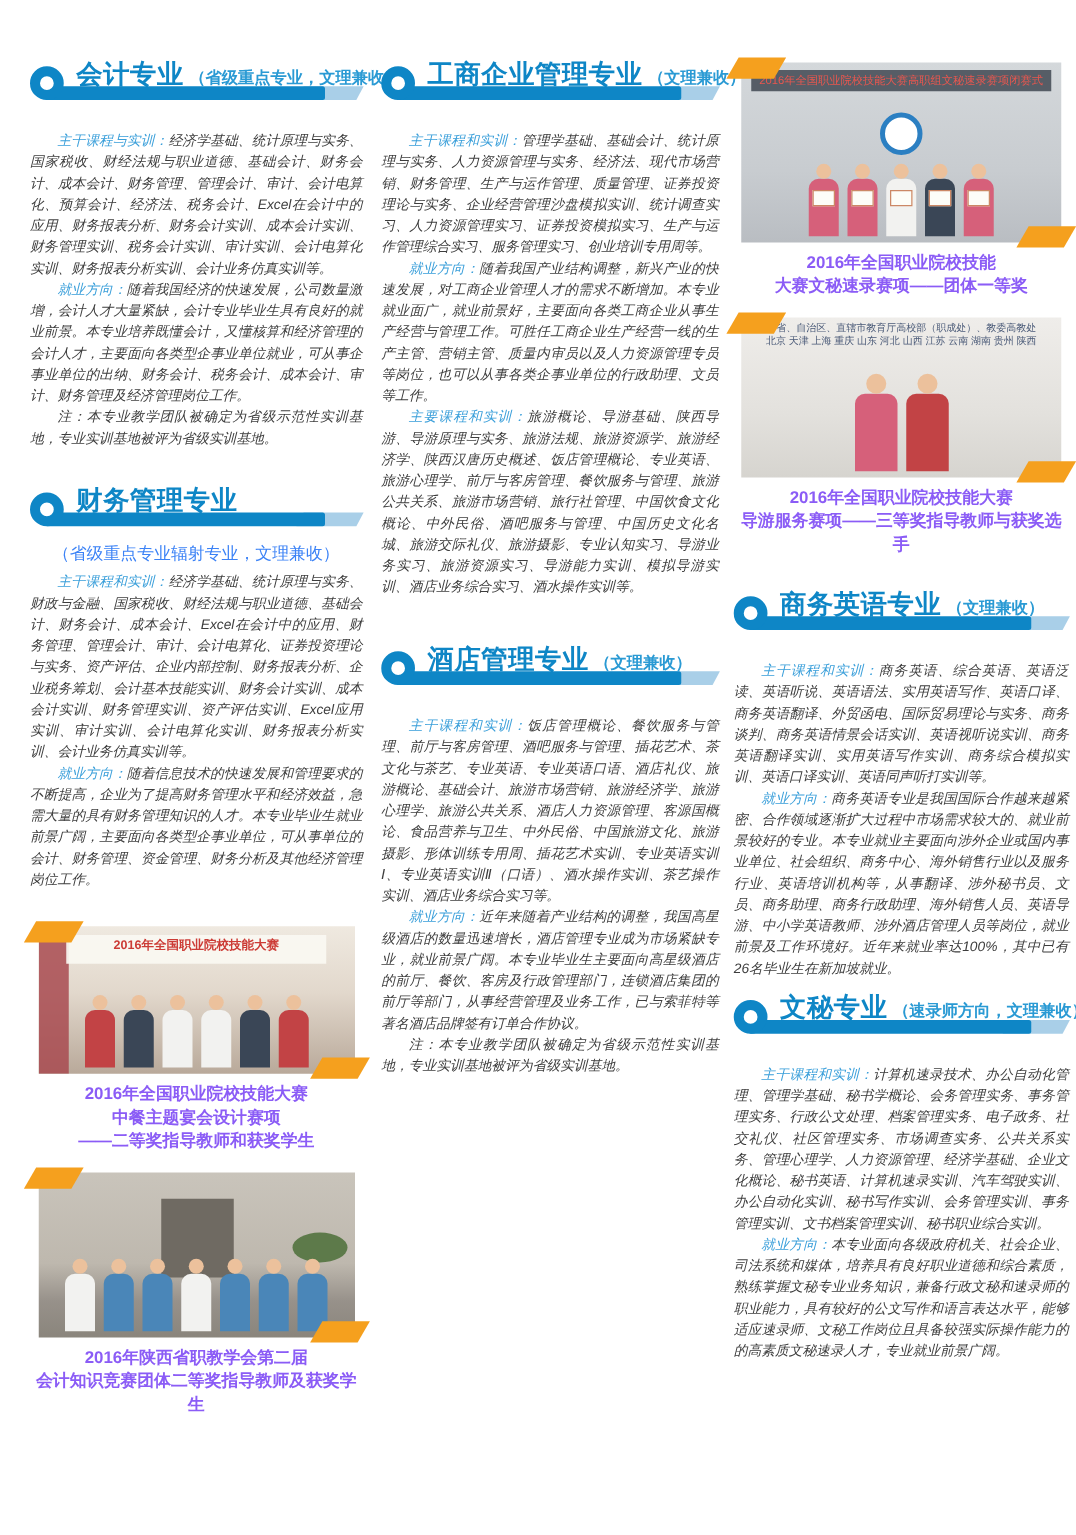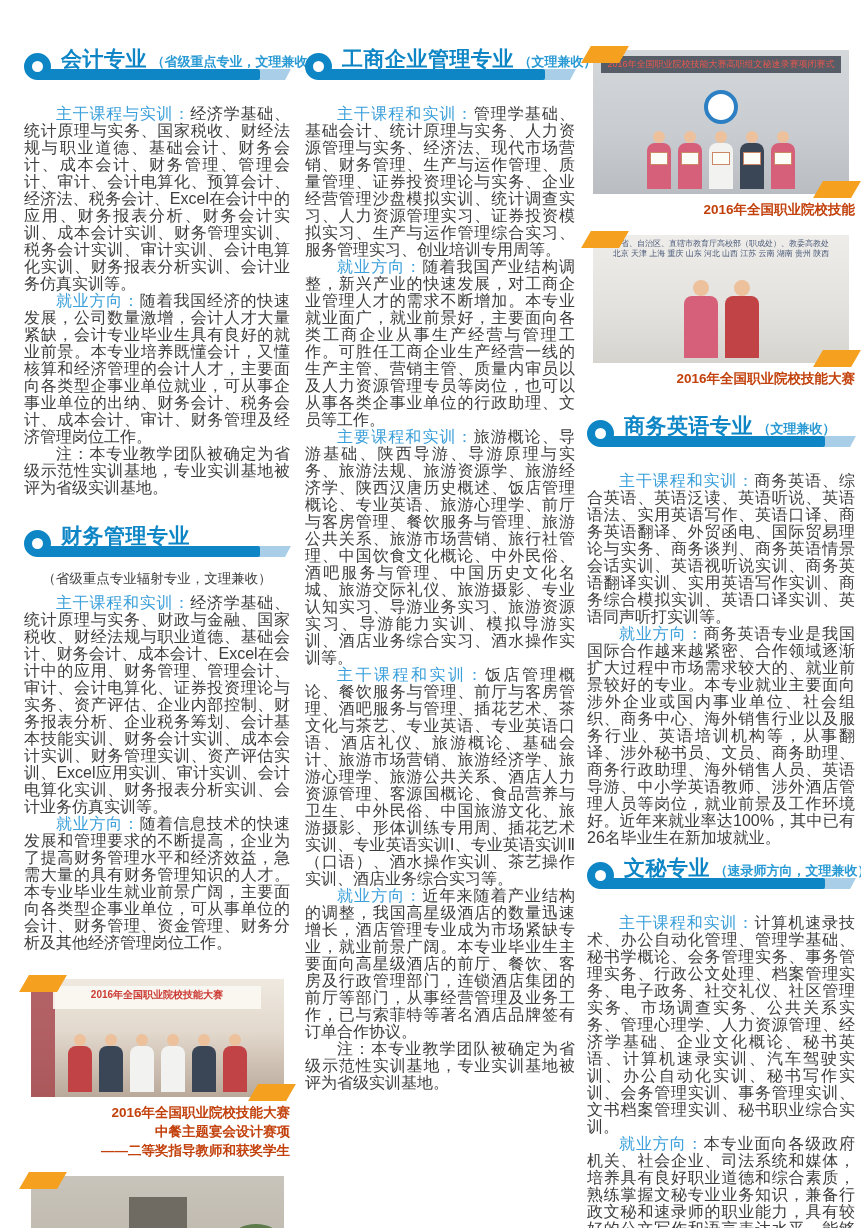--- a/index.html
+++ b/index.html
@@ -17,25 +17,25 @@
           border:8px solid #0e86c6; border-radius:50%; background:#fff; z-index:3; }
   .hbar { position:absolute; left:12px; right:30px; top:24px; height:11px; background:#0e86c6;
           border-radius:2px; z-index:2; }
   .hbar-tail { position:absolute; right:2px; top:24px; width:48px; height:11px; background:#a9cfe8;
           transform:skewX(-28deg); z-index:1; }
   .sec-titles { position:absolute; left:37px; top:0; white-space:nowrap; }
   .sec-title { font-size:21px; font-weight:bold; color:#0e86c6; letter-spacing:0.5px; }
   .sec-note  { font-size:13px; font-weight:bold; color:#2a9ad4; }
 
   
-  .para { margin:0; font-size:16px; line-height:17px; color:#3d3d3d; text-align:justify;
-          text-indent:2em; }
+  .para { margin:0; font-size:11px; line-height:17px; color:#3d3d3d; text-align:justify;
+          text-indent:2em;font-style:italic; }
   .para .lead { color:#3a9fda; }
   .para.note .lead { color:#3d3d3d; }
-  .sub-center { text-align:center; font-size:13.5px; line-height:18px; color:#404040;
+  .sub-center { text-align:center; font-size:13.5px; line-height:18px; color:#3b82f6;
           margin:4px 0 6px; }
 
   
   .photo-block { margin:0; }
   .photo { position:relative; margin:0 auto; }
   .ph-inner { position:relative; width:100%; height:100%; overflow:hidden; }
   .corner { position:absolute; width:38px; height:17px; background:#f5a01e; z-index:4;
             transform:skewX(-30deg); }
   .corner.tl { top:-4px; left:-7px; }
   .corner.br { bottom:-4px; right:-7px; }
@@ -70,22 +70,22 @@
   .pp.big { width:34px; height:62px; }
   .pp.big::before { width:16px; height:16px; top:-16px; }
   .c-pink  { background:#d6607a; }
   .c-white { background:#f2f2f0; }
   .c-dark  { background:#3a4656; }
   .c-blue  { background:#4a86b8; }
   .c-red   { background:#c24345; }
   .cert { position:absolute; top:9px; left:50%; transform:translateX(-50%); width:16px; height:11px;
          background:#fdfdf8; border:1px solid #cc8866; }
 
-  .caption { margin-top:6px; text-align:right; font-weight:bold; font-size:13.5px;
-         line-height:19px; color:#c2410c; }
+  .caption { margin-top:6px; text-align:center; font-weight:bold; font-size:13.5px;
+         line-height:19px; color:#8b5cf6; }
 
   
   .mt-first { margin-top:45px; }
 </style>
 </head>
 <body>
 
 <div class="page">
 
   <div class="col col-left">
@@ -173,20 +173,29 @@
       <span class="sec-titles">
         <span class="sec-title">工商企业管理专业</span>
         <span class="sec-note">（文理兼收）</span>
       </span>
     </div>
     <p class="para"><span class="lead">主干课程和实训：</span><span>管理学基础、基础会计、统计原理与实务、人力资源管理与实务、经济法、现代市场营销、财务管理、生产与运作管理、质量管理、证券投资理论与实务、企业经营管理沙盘模拟实训、统计调查实习、人力资源管理实习、证券投资模拟实习、生产与运作管理综合实习、服务管理实习、创业培训专用周等。</span></p>
     <p class="para"><span class="lead">就业方向：</span><span>随着我国产业结构调整，新兴产业的快速发展，对工商企业管理人才的需求不断增加。本专业就业面广，就业前景好，主要面向各类工商企业从事生产经营与管理工作。可胜任工商企业生产经营一线的生产主管、营销主管、质量内审员以及人力资源管理专员等岗位，也可以从事各类企事业单位的行政助理、文员等工作。</span></p>
 
     <p class="para"><span class="lead">主要课程和实训：</span><span>旅游概论、导游基础、陕西导游、导游原理与实务、旅游法规、旅游资源学、旅游经济学、陕西汉唐历史概述、饭店管理概论、专业英语、旅游心理学、前厅与客房管理、餐饮服务与管理、旅游公共关系、旅游市场营销、旅行社管理、中国饮食文化概论、中外民俗、酒吧服务与管理、中国历史文化名城、旅游交际礼仪、旅游摄影、专业认知实习、导游业务实习、旅游资源实习、导游能力实训、模拟导游实训、酒店业务综合实习、酒水操作实训等。</span></p>
 
+    <div class="sec-header" style="margin-top:34px;">
+      <span class="ring"></span>
+      <span class="hbar-tail"></span>
+      <span class="hbar"></span>
+      <span class="sec-titles">
+        <span class="sec-title">酒店管理专业</span>
+        <span class="sec-note">（文理兼收）</span>
+      </span>
+    </div>
     <p class="para"><span class="lead">主干课程和实训：</span><span>饭店管理概论、餐饮服务与管理、前厅与客房管理、酒吧服务与管理、插花艺术、茶文化与茶艺、专业英语、专业英语口语、酒店礼仪、旅游概论、基础会计、旅游市场营销、旅游经济学、旅游心理学、旅游公共关系、酒店人力资源管理、客源国概论、食品营养与卫生、中外民俗、中国旅游文化、旅游摄影、形体训练专用周、插花艺术实训、专业英语实训Ⅰ、专业英语实训Ⅱ（口语）、酒水操作实训、茶艺操作实训、酒店业务综合实习等。</span></p>
     <p class="para"><span class="lead">就业方向：</span><span>近年来随着产业结构的调整，我国高星级酒店的数量迅速增长，酒店管理专业成为市场紧缺专业，就业前景广阔。本专业毕业生主要面向高星级酒店的前厅、餐饮、客房及行政管理部门，连锁酒店集团的前厅等部门，从事经营管理及业务工作，已与索菲特等著名酒店品牌签有订单合作协议。</span></p>
     <p class="para note"><span class="lead">注：</span><span>本专业教学团队被确定为省级示范性实训基地，专业实训基地被评为省级实训基地。</span></p>
   </div>
 
   <div class="col col-right">
 
     <figure class="photo-block" style="margin-top:50px;">
       <div class="photo" style="width:256px; height:144px;">
         <div class="ph-inner p-steno">
@@ -208,40 +217,42 @@
             <span class="pp c-pink">
                 <span class="cert"></span>
               </span>
           </div>
         </div>
         <span class="corner tl"></span>
         <span class="corner br"></span>
       </div>
       <figcaption class="caption">
         <div>2016年全国职业院校技能</div>
+        <div>大赛文秘速录赛项——团体一等奖</div>
       </figcaption>
     </figure>
 
     <figure class="photo-block" style="margin-top:16px;">
       <div class="photo" style="width:256px; height:128px;">
         <div class="ph-inner p-pair">
           <div class="ph-toptext">
             <div>各省、自治区、直辖市教育厅高校部（职成处）、教委高教处</div>
             <div>北京 天津 上海 重庆 山东 河北 山西 江苏 云南 湖南 贵州 陕西</div>
           </div>
           <div class="ppl">
             <span class="pp big c-pink"></span>
             <span class="pp big c-red"></span>
           </div>
         </div>
         <span class="corner tl"></span>
         <span class="corner br"></span>
       </div>
       <figcaption class="caption">
         <div>2016年全国职业院校技能大赛</div>
+        <div>导游服务赛项——三等奖指导教师与获奖选手</div>
       </figcaption>
     </figure>
 
     <div class="sec-header" style="margin-top:24px;">
       <span class="ring"></span>
       <span class="hbar-tail"></span>
       <span class="hbar"></span>
       <span class="sec-titles">
         <span class="sec-title">商务英语专业</span>
         <span class="sec-note">（文理兼收）</span>

